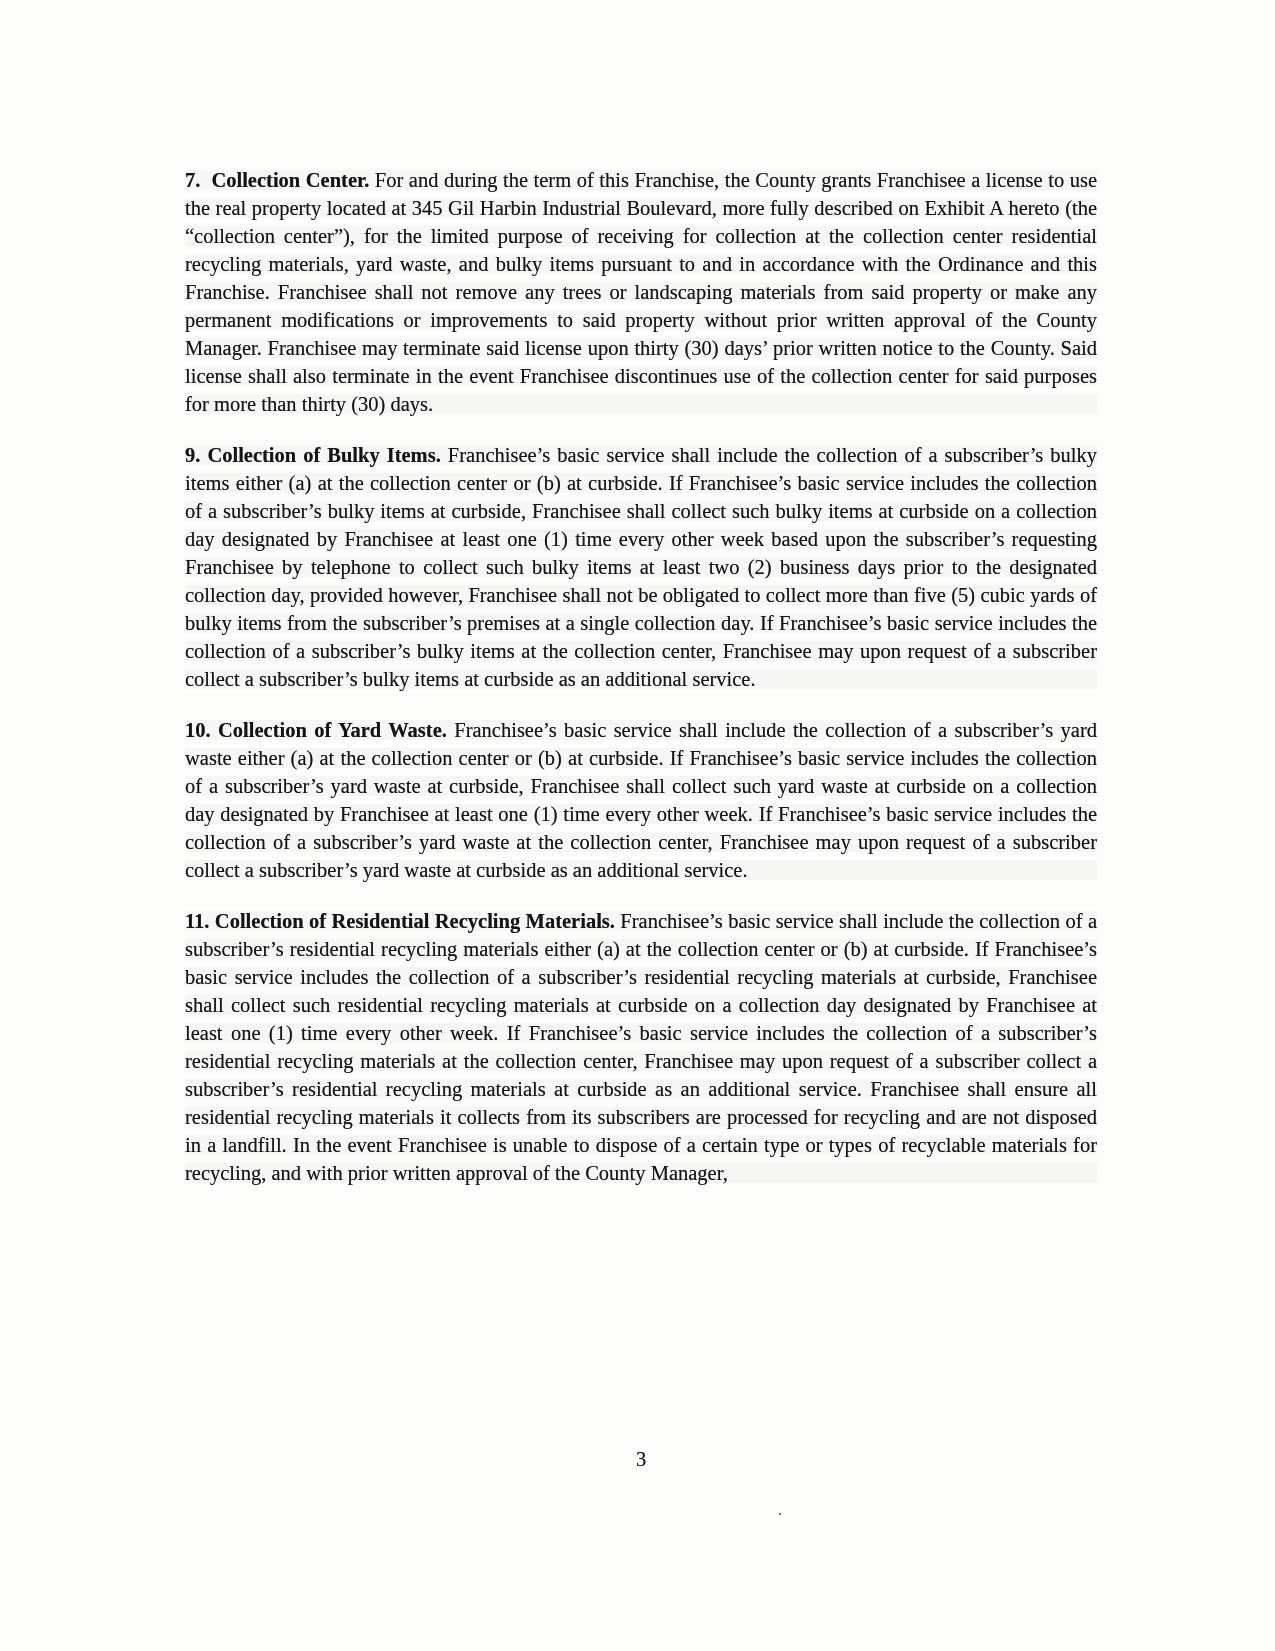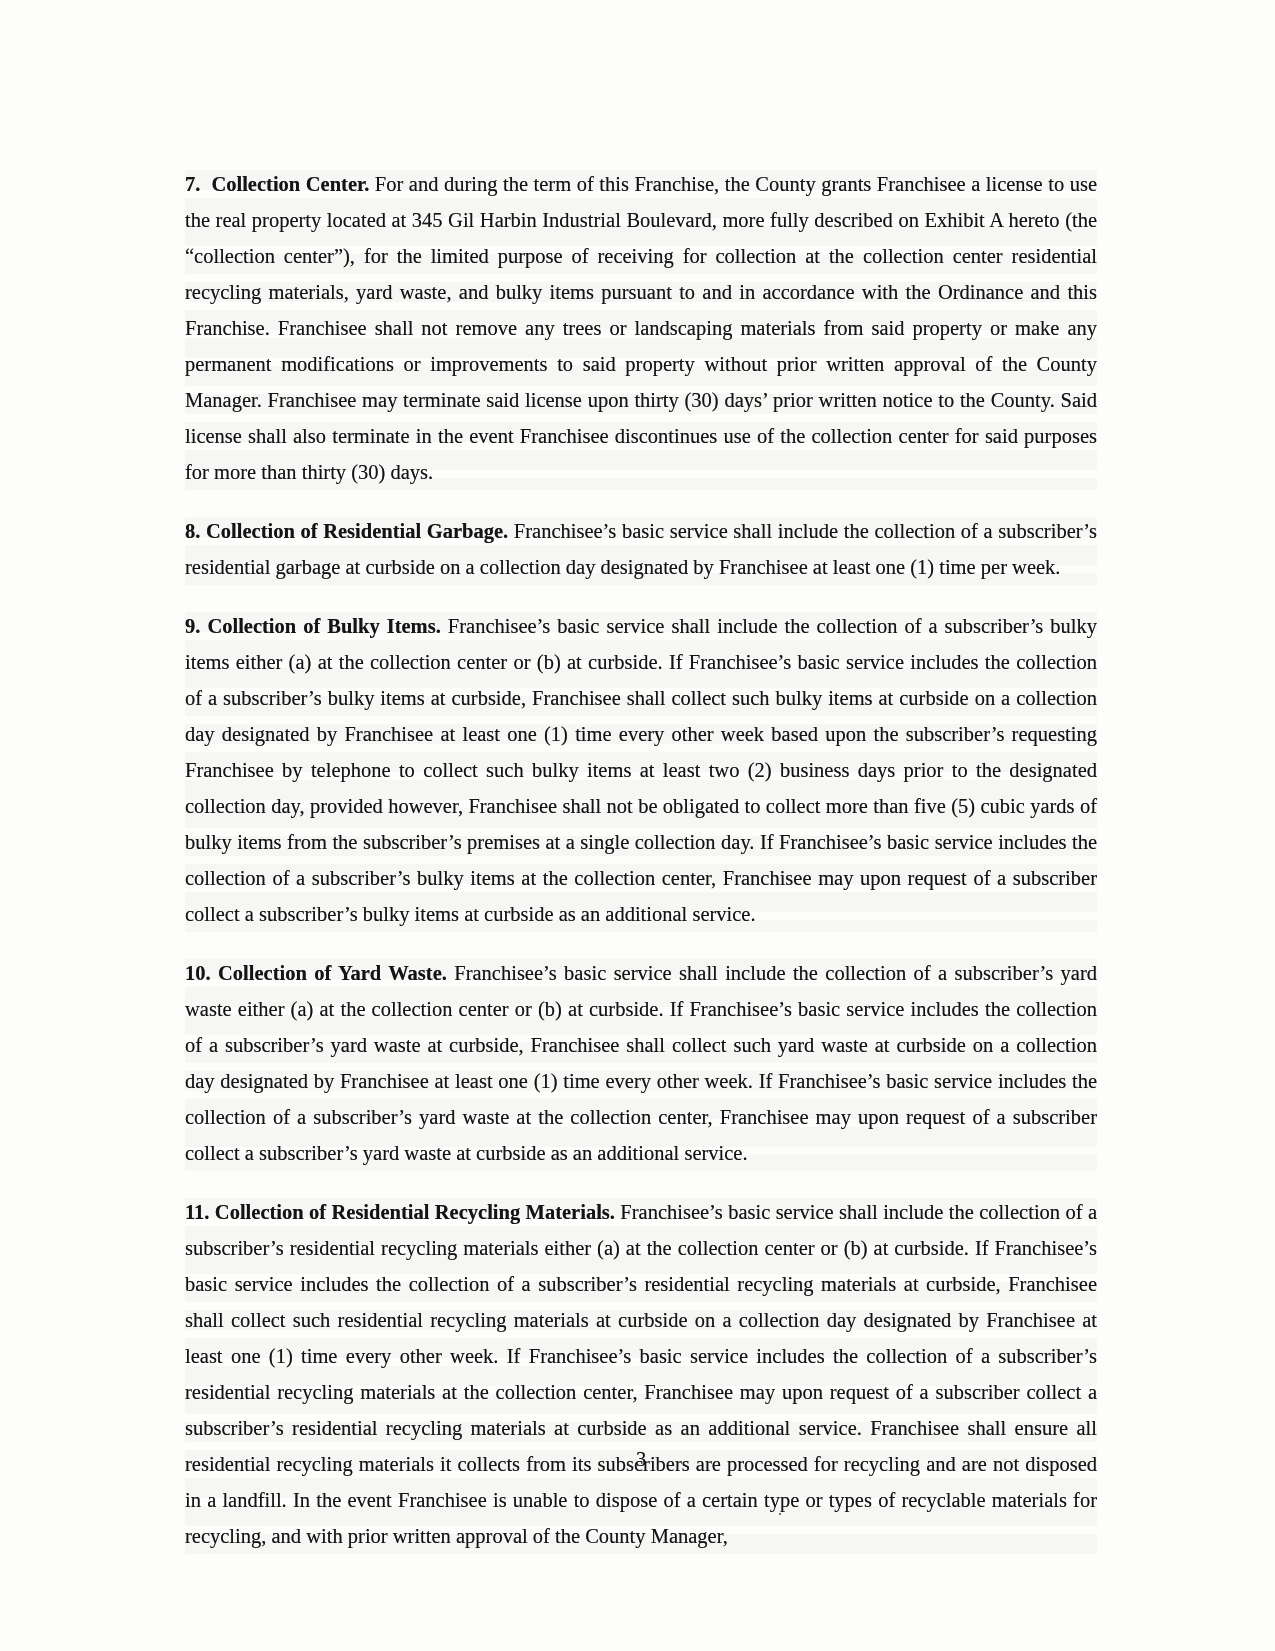--- a/index.html
+++ b/index.html
@@ -18,21 +18,21 @@
   }
   .text-block {
     position: absolute;
     left: 185px;
     top: 166px;
     width: 912px;
   }
   .para {
     margin: 0 0 23px 0;
     font-size: 20.5px;
-    line-height: 36px;
+    line-height: 28px;
     text-align: justify;
     text-shadow: 0 0 0.5px rgba(25, 25, 25, 0.55);
     
     background-image: linear-gradient(
       to bottom,
       rgba(0, 0, 0, 0.00) 0px,
       rgba(0, 0, 0, 0.00) 4px,
       rgba(60, 60, 55, 0.035) 4px,
       rgba(60, 60, 55, 0.035) 24px,
       rgba(0, 0, 0, 0.00) 24px,
@@ -66,21 +66,20 @@
     color: #4a4a4a;
   }
 </style>
 </head>
 <body>
 
 <div class="page">
   <main class="text-block" id="para-container">
   <p class="para"><b class="para-label">7.  Collection Center.</b><span class="para-body"> For and during the term of this Franchise, the County grants Franchisee a license to use the real property located at 345 Gil Harbin Industrial Boulevard, more fully described on Exhibit A hereto (the “collection center”), for the limited purpose of receiving for collection at the collection center residential recycling materials, yard waste, and bulky items pursuant to and in accordance with the Ordinance and this Franchise. Franchisee shall not remove any trees or landscaping materials from said property or make any permanent modifications or improvements to said property without prior written approval of the County Manager. Franchisee may terminate said license upon thirty (30) days’ prior written notice to the County. Said license shall also terminate in the event Franchisee discontinues use of the collection center for said purposes for more than thirty (30) days.</span></p>
 
-  <p class="para"><b class="para-label">8. Collection of Residential Garbage.</b><span class="para-body"> Franchisee’s basic service shall include the collection of a subscriber’s residential garbage at curbside on a collection day designated by Franchisee at least one (1) time per week.</span></p>
 
   <p class="para"><b class="para-label">9. Collection of Bulky Items.</b><span class="para-body"> Franchisee’s basic service shall include the collection of a subscriber’s bulky items either (a) at the collection center or (b) at curbside. If Franchisee’s basic service includes the collection of a subscriber’s bulky items at curbside, Franchisee shall collect such bulky items at curbside on a collection day designated by Franchisee at least one (1) time every other week based upon the subscriber’s requesting Franchisee by telephone to collect such bulky items at least two (2) business days prior to the designated collection day, provided however, Franchisee shall not be obligated to collect more than five (5) cubic yards of bulky items from the subscriber’s premises at a single collection day. If Franchisee’s basic service includes the collection of a subscriber’s bulky items at the collection center, Franchisee may upon request of a subscriber collect a subscriber’s bulky items at curbside as an additional service.</span></p>
 
   <p class="para"><b class="para-label">10. Collection of Yard Waste.</b><span class="para-body"> Franchisee’s basic service shall include the collection of a subscriber’s yard waste either (a) at the collection center or (b) at curbside. If Franchisee’s basic service includes the collection of a subscriber’s yard waste at curbside, Franchisee shall collect such yard waste at curbside on a collection day designated by Franchisee at least one (1) time every other week. If Franchisee’s basic service includes the collection of a subscriber’s yard waste at the collection center, Franchisee may upon request of a subscriber collect a subscriber’s yard waste at curbside as an additional service.</span></p>
 
   <p class="para"><b class="para-label">11. Collection of Residential Recycling Materials.</b><span class="para-body"> Franchisee’s basic service shall include the collection of a subscriber’s residential recycling materials either (a) at the collection center or (b) at curbside. If Franchisee’s basic service includes the collection of a subscriber’s residential recycling materials at curbside, Franchisee shall collect such residential recycling materials at curbside on a collection day designated by Franchisee at least one (1) time every other week. If Franchisee’s basic service includes the collection of a subscriber’s residential recycling materials at the collection center, Franchisee may upon request of a subscriber collect a subscriber’s residential recycling materials at curbside as an additional service. Franchisee shall ensure all residential recycling materials it collects from its subscribers are processed for recycling and are not disposed in a landfill.  In the event Franchisee is unable to dispose of a certain type or types of recyclable materials for recycling, and with prior written approval of the County Manager,</span></p>
 </main>
   <div class="page-number">3</div>
   <span class="artifact-dot">.</span>
 </div>

